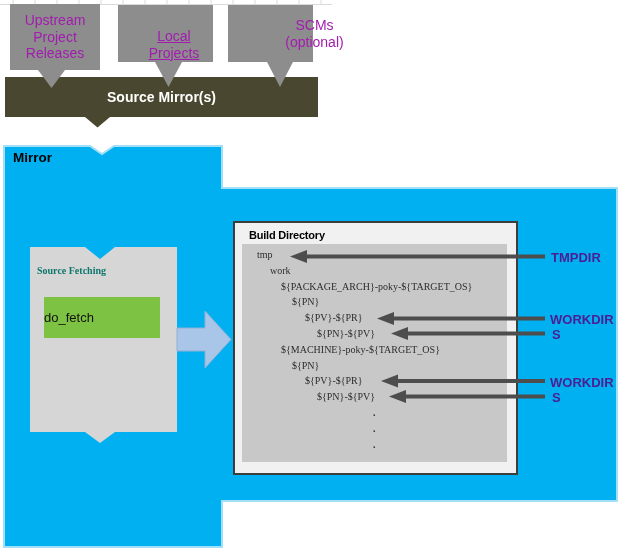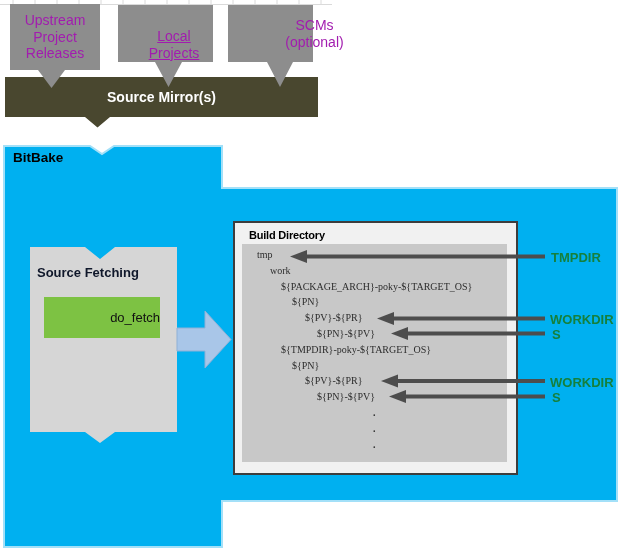--- a/index.html
+++ b/index.html
@@ -36,40 +36,40 @@
   .abs{position:absolute;}
   .box-label{
     display:flex;align-items:center;justify-content:center;text-align:center;
     white-space:pre-line;color:#a21caf;font-size:14px;line-height:16.5px;z-index:2;
   }
   .mirror-label{
     display:flex;align-items:center;justify-content:center;
     color:#ffffff;font-size:14px;font-weight:600;z-index:2;border-radius:12px;
   }
   .bitbake-label{font-size:13.5px;font-weight:bold;color:#000;z-index:2;}
-  .fetch-title{font-size:13px;font-weight:bold;color:#0f172a;z-index:2;}
+  .fetch-title{font-size:10px;font-weight:bold;color:#0f766e;z-index:2;font-family:Liberation Serif, serif;}
   .task-box{
-    background:var(--task_green);display:flex;align-items:center;justify-content:flex-end;
+    background:var(--task_green);display:flex;align-items:center;justify-content:flex-start;
     font-size:13px;color:#111;z-index:2;
   }
   .dir-box{
     background:var(--dir_box_bg);border:2px solid var(--dir_box_border);
     box-sizing:border-box;z-index:1;
   }
   .dir-inner{background:var(--dir_inner_gray);z-index:2;}
   .dir-title{font-size:11px;font-weight:bold;letter-spacing:-0.2px;color:#000;z-index:3;}
   .tree{z-index:3;font-size:10px;line-height:15.8px;color:#2d2d2d;white-space:nowrap;font-family:Liberation Serif, serif;}
   .tree .ln-0{padding-left:9px;}
   .tree .ln-1{padding-left:22px;}
   .tree .ln-2{padding-left:33px;}
   .tree .ln-3{padding-left:44px;}
   .tree .ln-4{padding-left:57px;}
   .tree .ln-5{padding-left:69px;}
   .tree .ln-dot{padding-left:125px;font-weight:bold;}
-  .anno{font-size:13px;font-weight:bold;color:#15803d;z-index:6;white-space:nowrap;}
+  .anno{font-size:13px;font-weight:bold;color:#4c1d95;z-index:6;white-space:nowrap;}
 </style>
 </head>
 <body>
 
 <div class="stage">
 
   <svg class="layer" width="621" height="551" viewBox="0 0 621 551">
 
     <path class="ruler" d="M0,4.5 H332 M13,0V4 M35,0V4 M57,0V4 M79,0V4 M101,0V4 M123,0V4 M145,0V4 M167,0V4 M189,0V4 M211,0V4 M233,0V4 M255,0V4 M277,0V4 M299,0V4 M321,0V4"></path>
 
@@ -88,39 +88,39 @@
 
   <div class="abs box-label" style="left:10px;top:4px;width:90px;height:66px;">Upstream
 Project
 Releases</div>
   <div class="abs box-label" style="left:118px;top:16px;width:112px;height:57px;text-decoration:underline;">Local
 Projects</div>
   <div class="abs box-label" style="left:228px;top:5px;width:85px;height:57px;margin-left:44px;">SCMs
 (optional)</div>
   <div class="abs mirror-label" style="left:5px;top:77px;width:313px;height:40px;">Source Mirror(s)</div>
 
-  <div class="abs bitbake-label" style="left:13px;top:150px;">BitBake</div>
+  <div class="abs bitbake-label" style="left:13px;top:150px;">Mirror</div>
   <div class="abs fetch-title" style="left:37px;top:265px;">Source Fetching</div>
 
   <div class="abs task-box" style="left:44px;top:297px;width:116px;height:41px;">
     <span>do_fetch</span>
   </div>
 
   <div class="abs dir-box" style="left:233px;top:221px;width:285px;height:254px;"></div>
   <div class="abs dir-title" style="left:249px;top:229px;">Build Directory</div>
   <div class="abs dir-inner" style="left:242px;top:244px;width:265px;height:218px;"></div>
 
   <div class="abs tree" style="left:248px;top:247px;width:258px;">
     <div class="ln-0">tmp</div>
     <div class="ln-1">work</div>
     <div class="ln-2">${PACKAGE_ARCH}-poky-${TARGET_OS}</div>
     <div class="ln-3">${PN}</div>
     <div class="ln-4">${PV}-${PR}</div>
     <div class="ln-5">${PN}-${PV}</div>
-    <div class="ln-2">${TMPDIR}-poky-${TARGET_OS}</div>
+    <div class="ln-2">${MACHINE}-poky-${TARGET_OS}</div>
     <div class="ln-3">${PN}</div>
     <div class="ln-4">${PV}-${PR}</div>
     <div class="ln-5">${PN}-${PV}</div>
     <div class="ln-dot">.</div>
     <div class="ln-dot">.</div>
     <div class="ln-dot">.</div>
   </div>
 
   <svg class="overlay" width="621" height="551" viewBox="0 0 621 551">
     <g>

